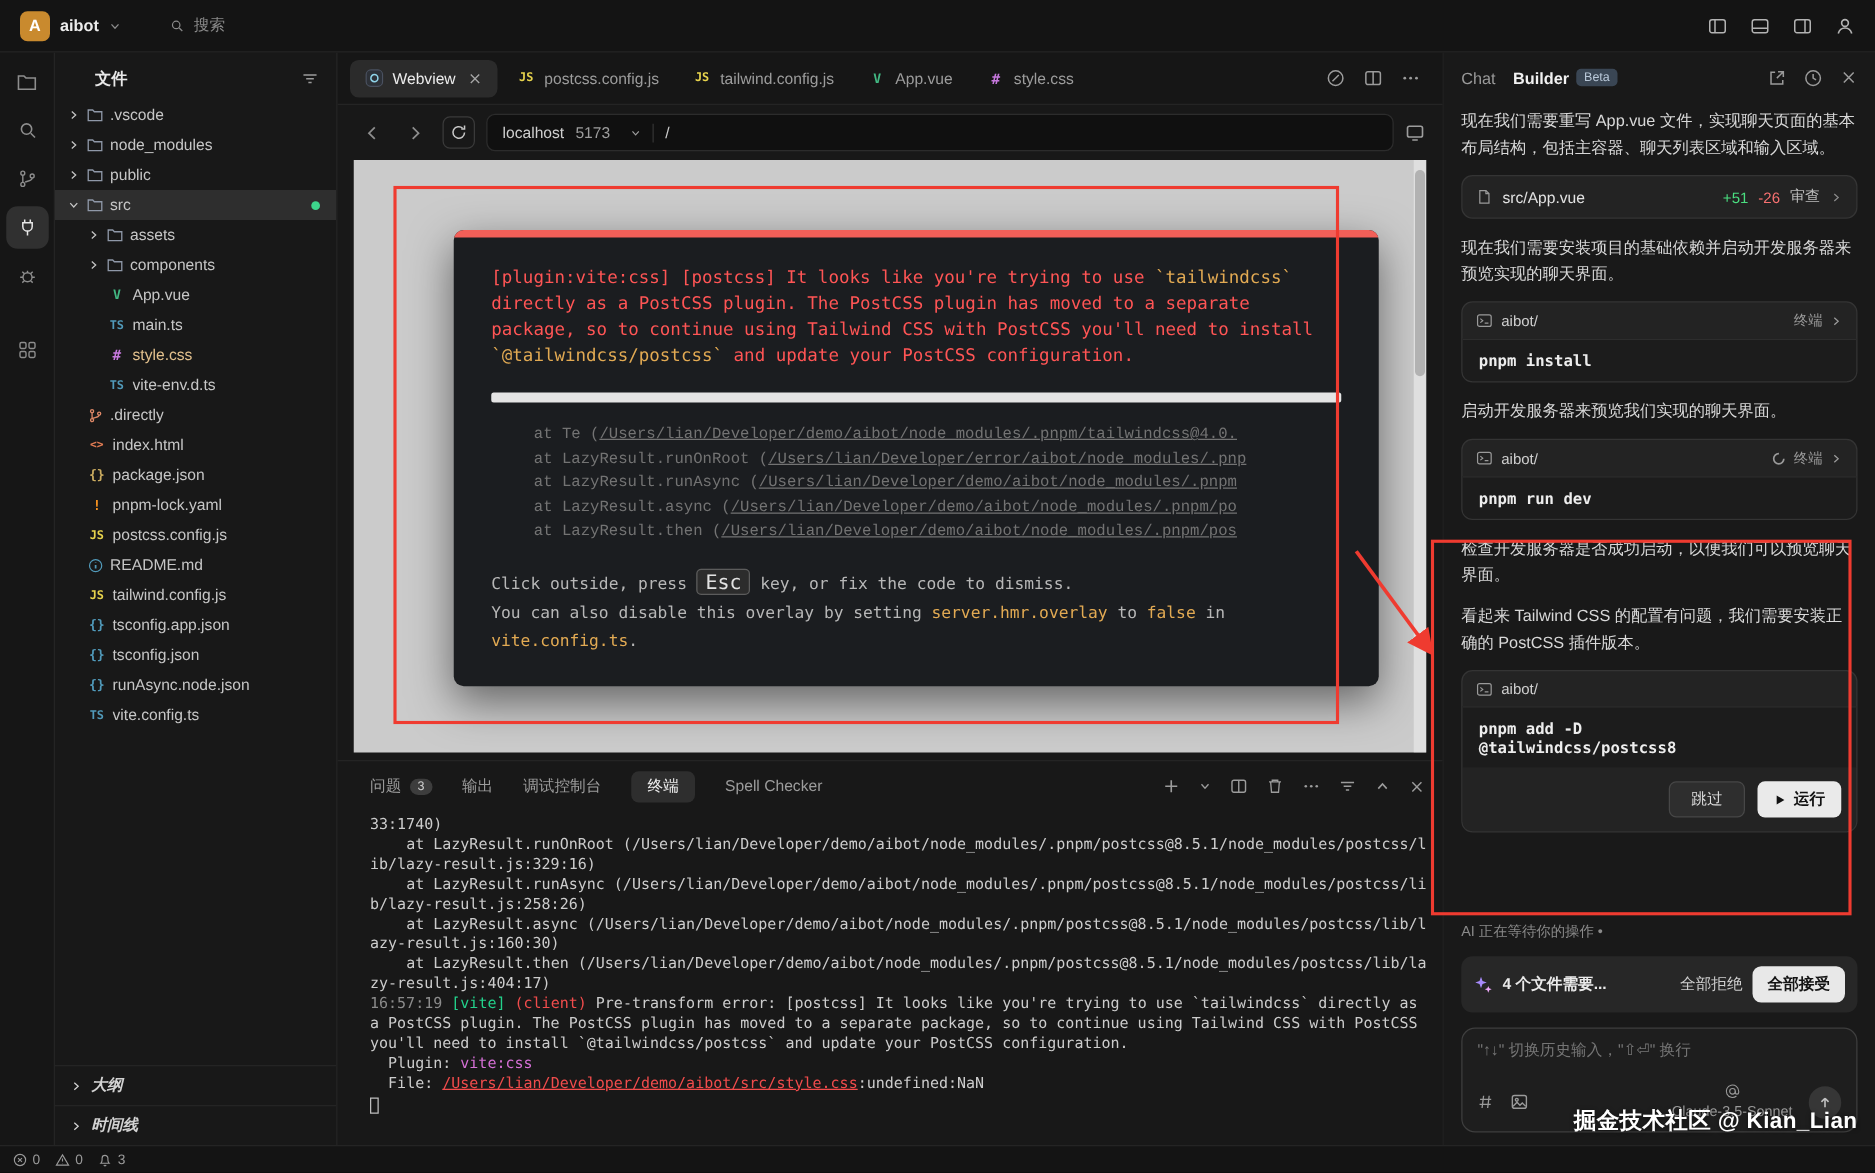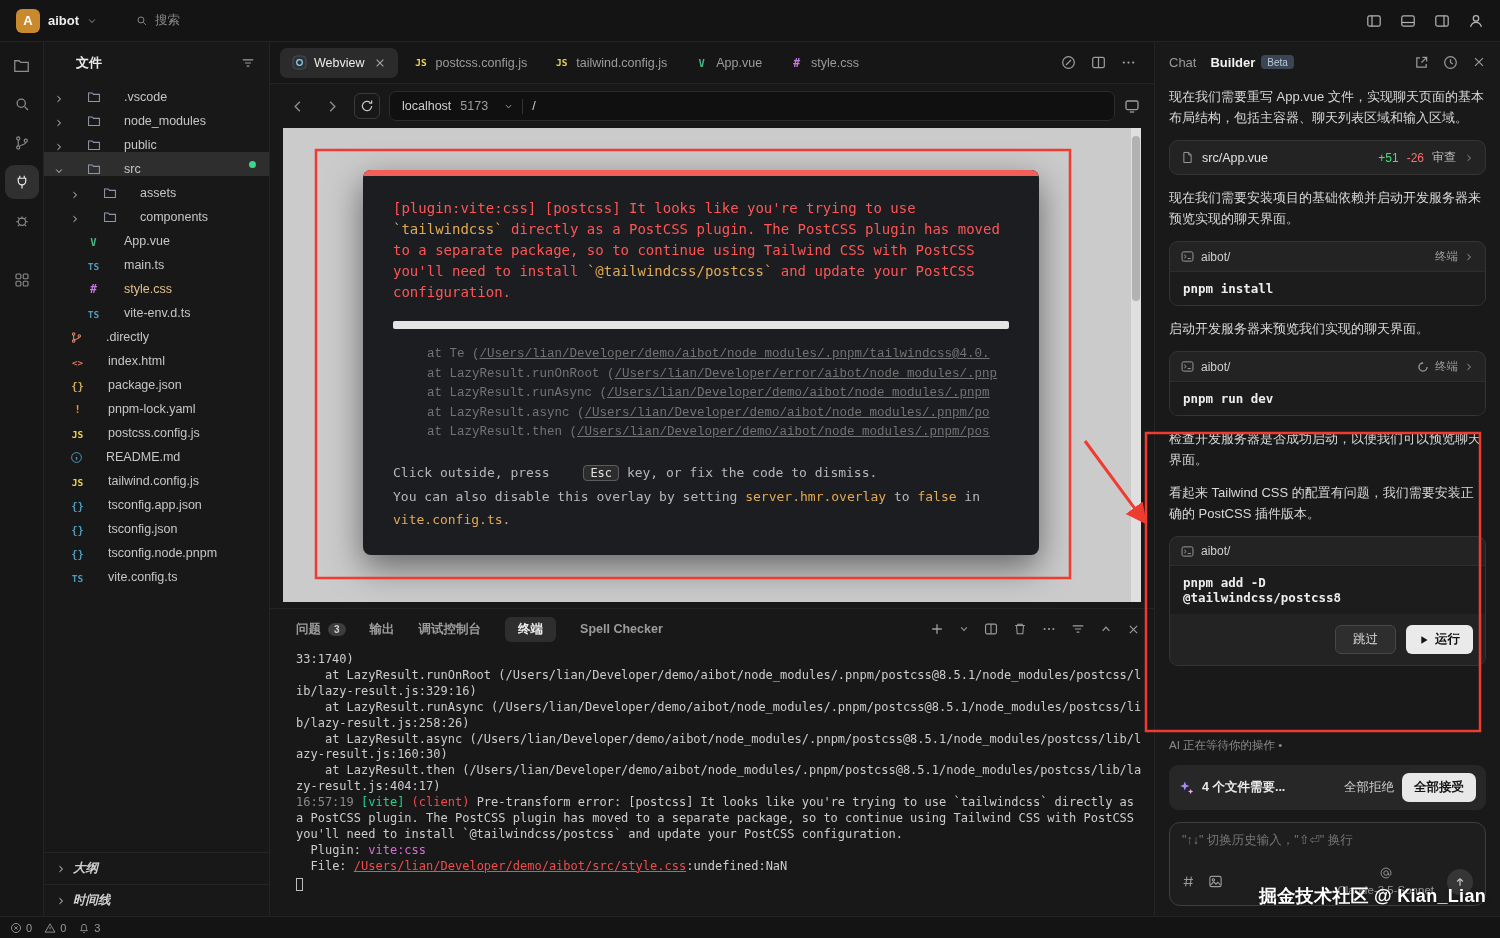--- a/index.html
+++ b/index.html
@@ -26,21 +26,21 @@
   .ab-item{width:34px;height:34px;border-radius:9px;display:flex;align-items:center;justify-content:center;color:#8d8d8d;cursor:pointer;}
   .ab-item.active{background:#303030;color:#e8e8e8;}
   .ab-item.gap{margin-top:20px;}
 
   
   .sidebar{position:absolute;left:44px;top:42px;bottom:22px;width:226px;background:#181818;border-right:1px solid #242424;
            display:flex;flex-direction:column;z-index:4;}
   .sb-head{display:flex;align-items:center;justify-content:space-between;padding:12px 14px 8px 32px;color:#e8e8e8;font-weight:700;}
   .sb-head .icn{color:#9a9a9a;cursor:pointer;}
   .tree{flex:1;overflow:hidden;}
-  .trow{height:24px;display:flex;align-items:flex-end;gap:23px;color:#c6c6c6;font-size:12.5px;cursor:pointer;position:relative;white-space:nowrap;}
+  .trow{height:24px;display:flex;align-items:center;gap:5px;color:#c6c6c6;font-size:12.5px;cursor:pointer;position:relative;white-space:nowrap;}
   .trow.sel{background:#2e2e2e;}
   .trow .tlabel{overflow:hidden;text-overflow:ellipsis;}
   .trow .tlabel.mod{color:#e2c08d;}
   .gdot{position:absolute;right:13px;top:9px;width:7px;height:7px;border-radius:50%;background:#3dd68c;}
   .sb-secs{margin-top:auto;font-style:italic;}
   .sb-sec{height:32px;border-top:1px solid #242424;display:flex;align-items:center;gap:7px;padding:0 12px;color:#d2d2d2;font-weight:600;font-size:12.5px;cursor:pointer;}
 
   
   .main{position:absolute;left:270px;top:42px;right:345px;bottom:22px;display:flex;flex-direction:column;background:#181818;border-right:1px solid #242424;}
   .tabbar{height:42px;display:flex;align-items:center;justify-content:space-between;padding:0 10px;border-bottom:1px solid #242424;background:#161616;}
@@ -60,38 +60,38 @@
   .addr-port{display:flex;align-items:center;gap:16px;color:#9d9d9d;cursor:pointer;}
   .addr-path{flex:1;}
   .toolbar>.icn{color:#9d9d9d;cursor:pointer;}
 
   .webview{flex:1;background:#181818;padding:0 13px 6px;}
   .page{position:relative;width:100%;height:100%;background:#cbcbcb;overflow:hidden;}
   .wv-scroll{position:absolute;right:0;top:0;bottom:0;width:10px;background:#dfdfdf;}
   .wv-thumb{position:absolute;top:8px;right:1px;width:8px;height:165px;background:#b2b2b2;border-radius:4px;}
 
   
-  .overlay{position:absolute;left:80px;top:42px;width:676px;background:#1b1d20;border-radius:8px;overflow:hidden;
+  .overlay{position:absolute;left:80px;top:56px;width:740px;background:#1b1d20;border-radius:8px;overflow:hidden;
            box-shadow:0 12px 34px rgba(0,0,0,.5);padding-bottom:24px;}
   .ov-top{height:6px;background:#f25f58;}
   .ov-msg{padding:22px 30px 10px;font-family:"DejaVu Sans Mono",monospace;font-size:14px;line-height:21px;color:var(--vred);word-break:break-word;}
   .ov-msg .code{color:var(--vcode);}
   .ov-div{height:8px;background:#e4e4e4;margin:8px 30px 16px;border-radius:2px;}
   .ov-stack{padding:0 30px;font-family:Liberation Mono, monospace;font-size:12.5px;line-height:19.5px;color:#737373;}
   .ov-line{white-space:nowrap;overflow:hidden;padding-left:34px;}
   .ov-link{text-decoration:underline;cursor:pointer;}
   .ov-tip{padding:18px 30px 0;font-family:"DejaVu Sans Mono",monospace;font-size:13px;line-height:23px;color:#b7b7b7;}
-  .kbd{border:1px solid #5c5c5c;border-radius:4px;background:#2c2c2c;padding:0 6px;font-size:12px;color:#e2e2e2;margin-left:26px;}
+  .kbd{border:1px solid #5c5c5c;border-radius:4px;background:#2c2c2c;padding:0 6px;font-size:16px;color:#e2e2e2;}
   .tip-code{color:var(--vcode);}
 
   
   .panel{height:308px;border-top:1px solid #242424;display:flex;flex-direction:column;background:#181818;}
   .panel-tabs{height:40px;display:flex;align-items:center;justify-content:space-between;padding:0 14px 0 26px;}
   .ptabs{display:flex;align-items:center;gap:24px;font-size:12.5px;color:#9c9c9c;}
-  .ptab{display:flex;align-items:center;gap:7px;cursor:pointer;padding:4px 0;white-space:nowrap;font-weight:bold;}
+  .ptab{display:flex;align-items:center;gap:7px;cursor:pointer;padding:4px 0;white-space:nowrap;}
   .ptab.active{background:#2e2e2e;border-radius:6px;padding:4px 13px;color:#ededed;}
   .pbadge{background:#3d3d3d;color:#cfcfcf;border-radius:9px;font-size:10px;padding:1px 6px;}
   .panel-actions{display:flex;gap:15px;color:#9c9c9c;align-items:center;}
   .panel-actions .icn{cursor:pointer;}
   .terminal{flex:1;padding:3px 10px 0 26px;font-family:"DejaVu Sans Mono",monospace;font-size:12px;line-height:15.9px;
             color:#cccccc;overflow:hidden;}
   .tline{white-space:pre-wrap;word-break:break-all;}
   .t-fg{color:#cccccc}.t-dim{color:#8b8b8b}.t-green{color:#23d18b}.t-red{color:#f14c4c}
   .t-magenta{color:#d670d6}.t-redlink{color:#f14c4c;text-decoration:underline;}
   .tcursor{display:inline-block;width:7px;height:13px;border:1px solid #bdbdbd;vertical-align:middle;margin-top:3px;}
@@ -419,21 +419,21 @@
         <div class="trow" style="padding-left: 26px;">
           <span class="icn">
             <span class="ficon" style="color:#519aba;font-size:10.5px">{}</span>
           </span>
           <span class="tlabel">tsconfig.json</span>
         </div>
         <div class="trow" style="padding-left: 26px;">
           <span class="icn">
             <span class="ficon" style="color:#519aba;font-size:10.5px">{}</span>
           </span>
-          <span class="tlabel">tsconfig.node.pnpm</span>
+          <span class="tlabel">runAsync.node.json</span>
         </div>
         <div class="trow" style="padding-left: 26px;">
           <span class="icn">
             <span class="ficon" style="color:#519aba">TS</span>
           </span>
           <span class="tlabel">vite.config.ts</span>
         </div>
       </div>
     <div class="sb-secs">
       <div class="sb-sec">

